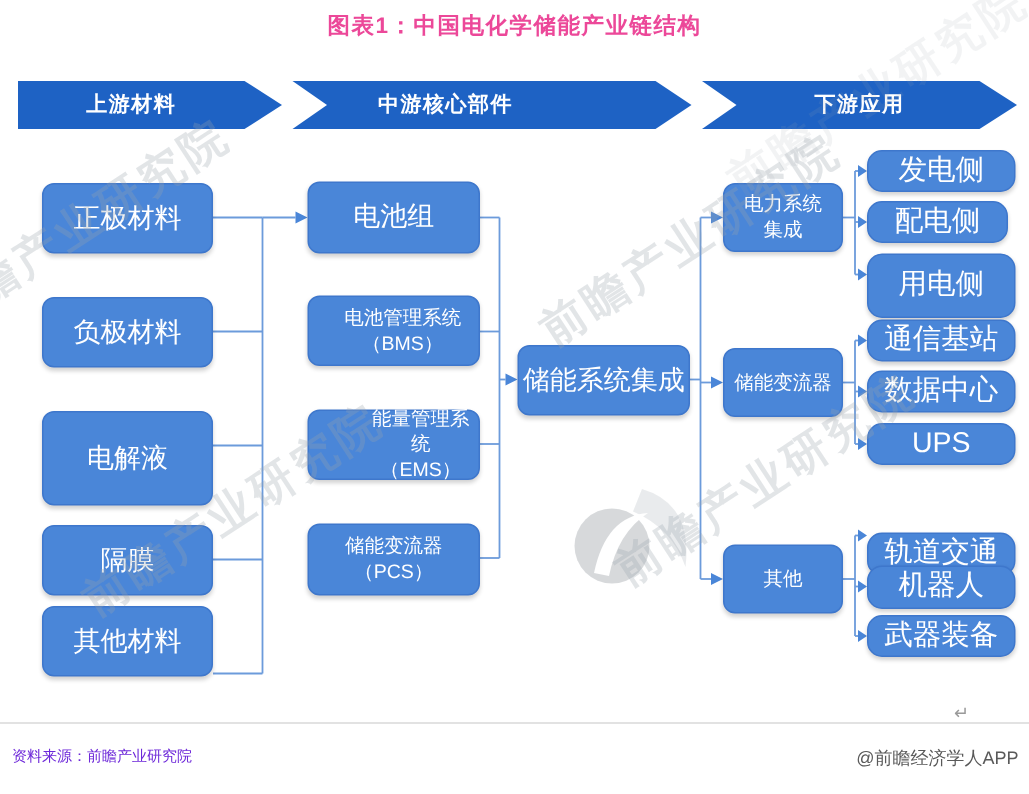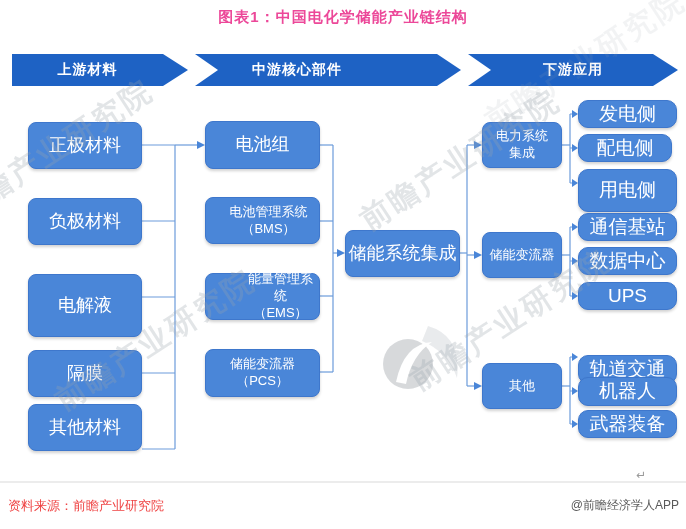--- a/index.html
+++ b/index.html
@@ -17,21 +17,21 @@
     color:#ffffff;font-size:14px;font-weight:bold;letter-spacing:1px;z-index:3;
   }
   .node{
     position:absolute;display:flex;align-items:center;justify-content:center;
     background:#4A86D8;border:1px solid #3E77CC;border-radius:8px;color:#ffffff;
     font-size:18px;text-align:center;white-space:pre-line;line-height:1.3;
     box-shadow:0 2px 3px rgba(0,0,0,0.18);box-sizing:border-box;z-index:2;
   }
   .node.small{border-radius:10px;font-size:19px;}
   .node.branch{font-size:13px;}
-  .footer-src{position:absolute;left:8px;top:497px;font-size:13px;color:#ef4444;z-index:3;}
+  .footer-src{position:absolute;left:8px;top:497px;font-size:10px;color:#6d28d9;z-index:3;}
   .footer-brand{position:absolute;right:7px;top:497px;font-size:12px;color:#595959;z-index:3;}
   .return-mark{position:absolute;left:636px;top:468px;font-size:12px;color:#9a9a9a;z-index:3;}
   .wm{
     position:absolute;color:#9aa4ad;opacity:0.28;font-size:30px;font-weight:bold;
     letter-spacing:3px;white-space:nowrap;transform:rotate(-33deg);
     pointer-events:none;z-index:5;
   }
   .wm.faint{opacity:0.12;}
 </style>
 </head>

